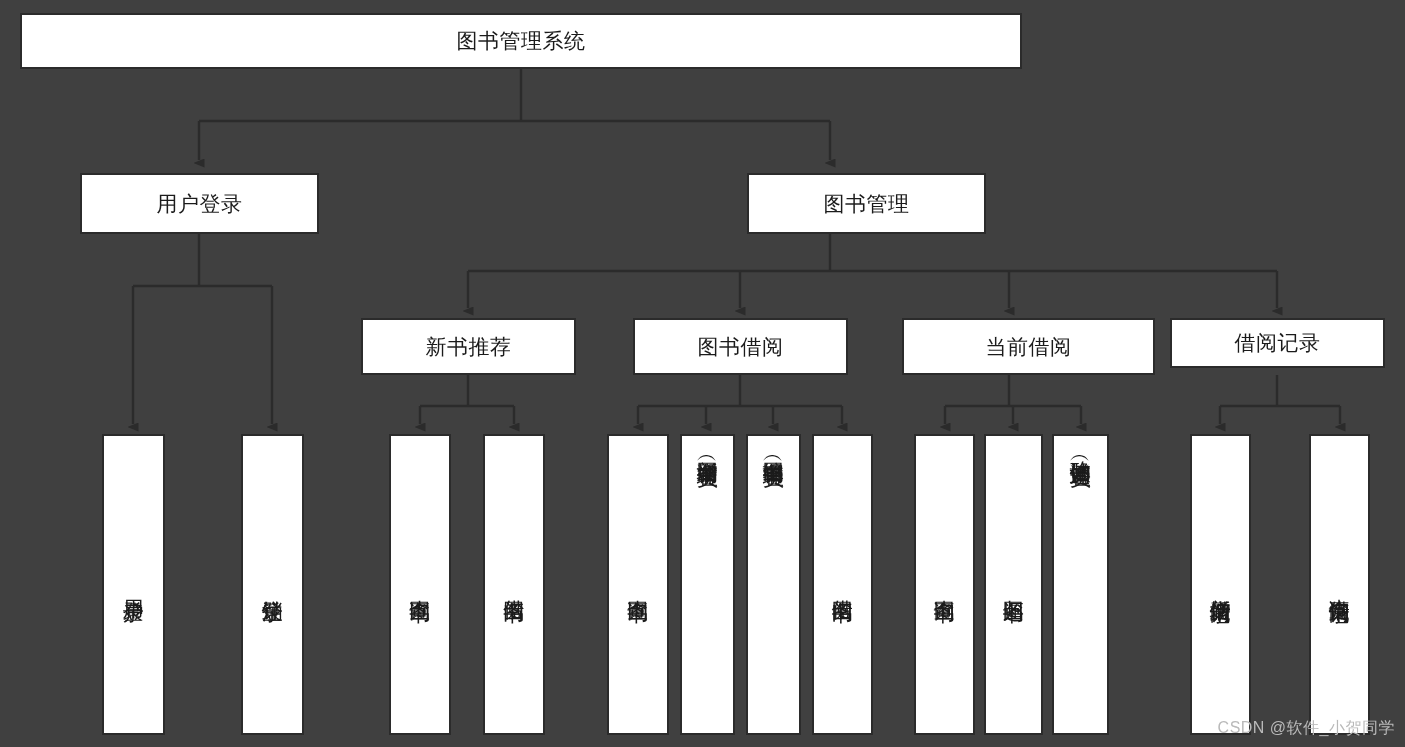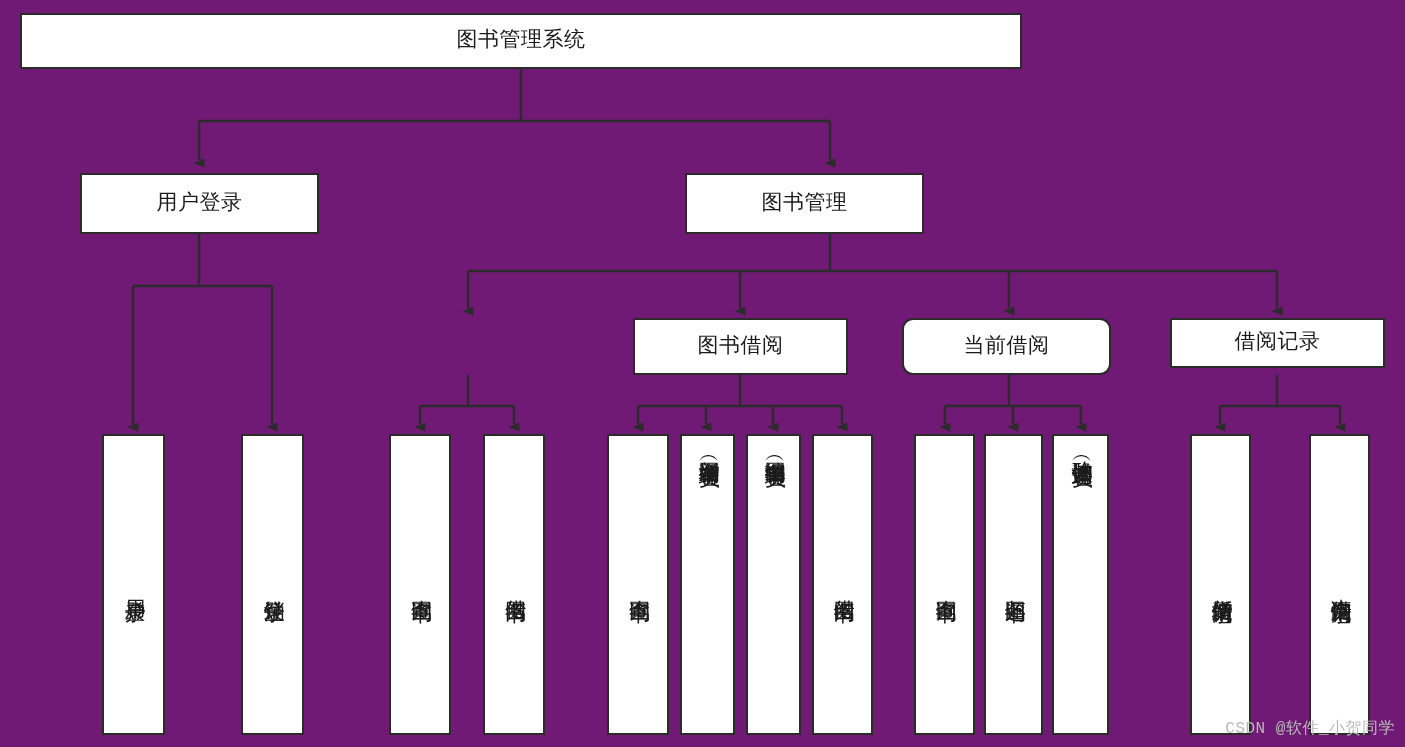--- a/index.html
+++ b/index.html
@@ -4,22 +4,22 @@
 <style>
   html, body {
     margin: 0;
     padding: 0;
     background: #ffffff;
   }
   #stage {
     position: relative;
     width: 1405px;
     height: 747px;
-    background: #701a75;
-    font-family: Liberation Mono, monospace;
+    background: #404040;
+    font-family: Liberation Sans, sans-serif;
     overflow: hidden;
   }
   #wires {
     position: absolute;
     left: 0; top: 0;
     width: 1405px;
     height: 747px;
     pointer-events: none;
   }
   .node {
@@ -124,28 +124,31 @@
     </g>
   </svg>
 
   <div class="node" style="left:20px; top:13px; width:1002px; height:56px;">
     <span class="node-label">图书管理系统</span>
   </div>
 
   <div class="node" style="left:80px; top:173px; width:239px; height:61px;">
     <span class="node-label">用户登录</span>
   </div>
-  <div class="node" style="left:685px; top:173px; width:239px; height:61px;">
+  <div class="node" style="left:747px; top:173px; width:239px; height:61px;">
     <span class="node-label">图书管理</span>
   </div>
 
+  <div class="node" style="left:361px; top:318px; width:215px; height:57px;">
+    <span class="node-label">新书推荐</span>
+  </div>
   <div class="node" style="left:633px; top:318px; width:215px; height:57px;text-align:center;">
     <span class="node-label">图书借阅</span>
   </div>
-  <div class="node" style="left:902px; top:318px; width:209px; height:57px;border-radius:11px;">
+  <div class="node" style="left:902px; top:318px; width:253px; height:57px;">
     <span class="node-label">当前借阅</span>
   </div>
   <div class="node" style="left:1170px; top:318px; width:215px; height:50px;">
     <span class="node-label">借阅记录</span>
   </div>
 
   <div class="node leaf centered" style="left:102px; top:434px; width:63px; height:301px;">
     <span class="node-label">用户登录</span>
   </div>
   <div class="node leaf centered" style="left:241px; top:434px; width:63px; height:301px;">

